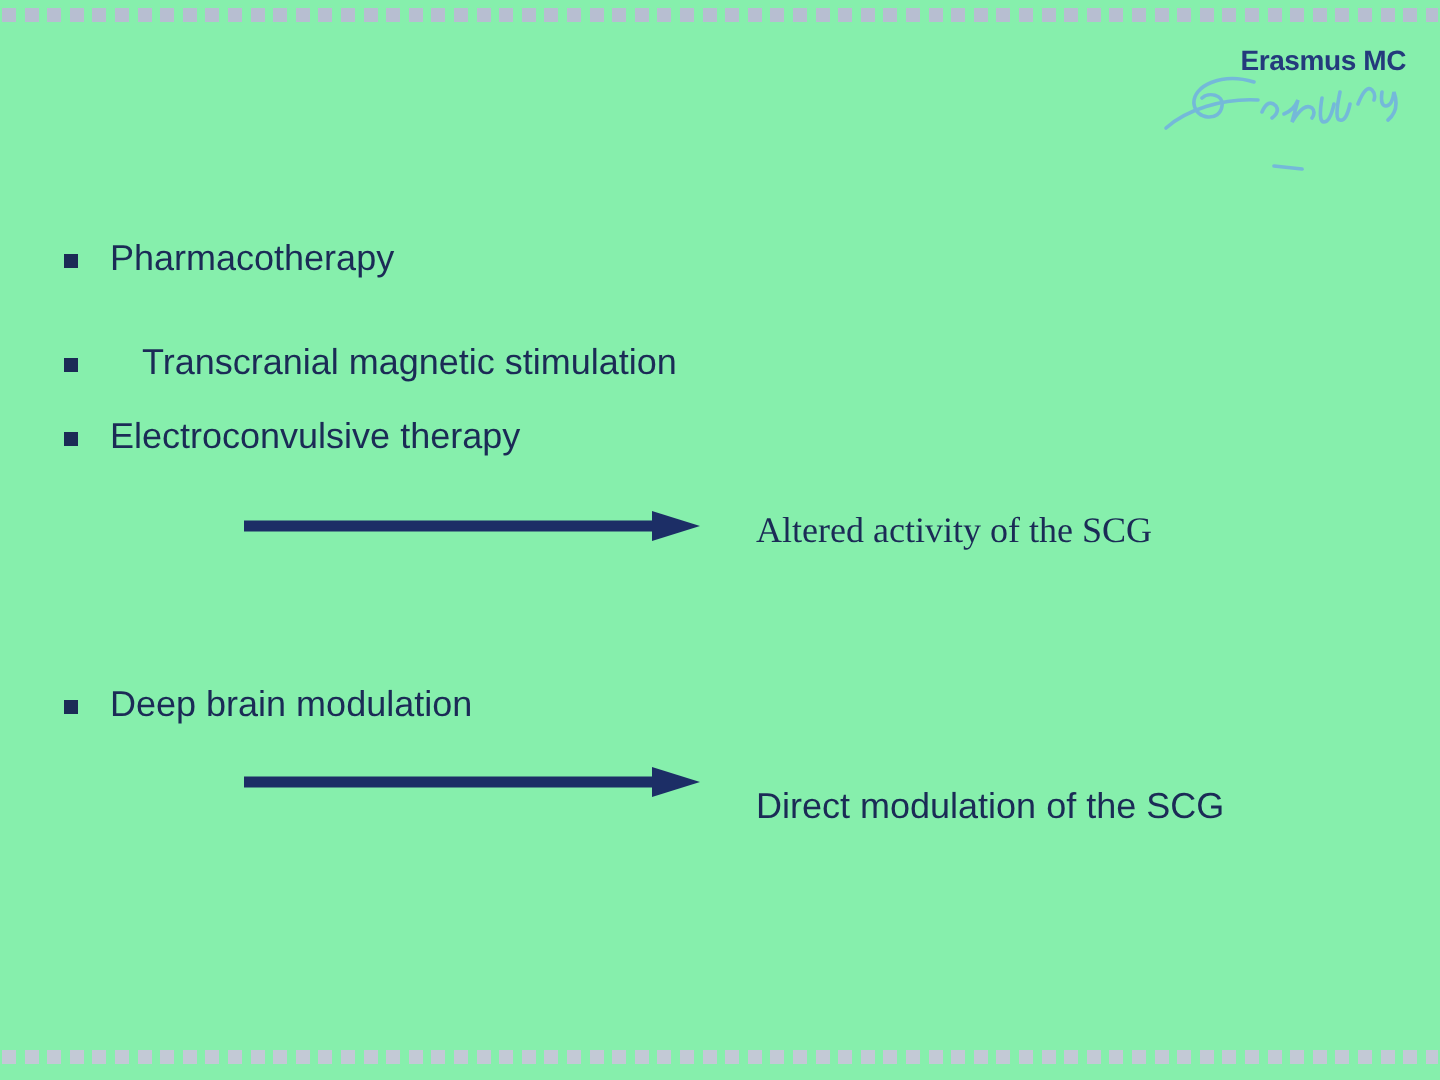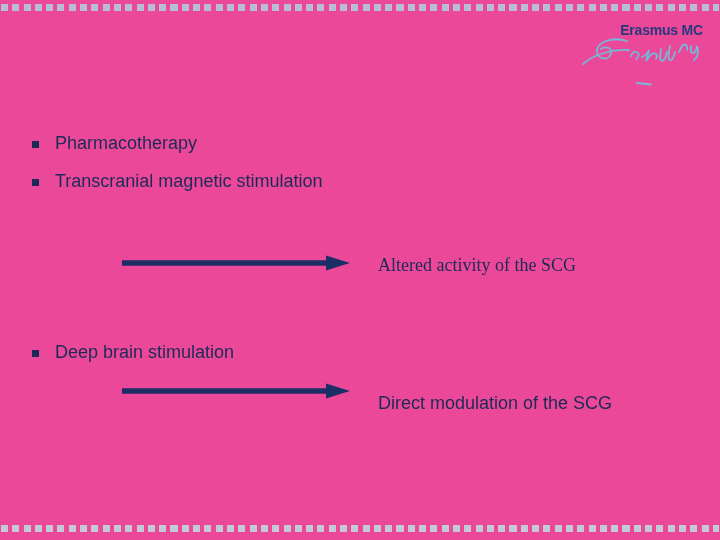--- a/index.html
+++ b/index.html
@@ -1,19 +1,19 @@
 <!DOCTYPE html>
 <html><head>
 <meta charset="utf-8">
 <style>
   html,body{margin:0;padding:0;background:#e8e8e8;}
   .slide{
     position:relative;
     width:720px;height:540px;
-    background:#ec4899;
+    background:#86efac;
     font-family:"Liberation Sans","DejaVu Sans",sans-serif;
     overflow:hidden;
     margin:0 auto;
   }
   
   .dotted{
     position:absolute;left:1px;width:718px;height:7px;
     background-image:repeating-linear-gradient(90deg,#b7bed1 0px,#b7bed1 7px,transparent 7px,transparent 11.3px);
   }
   .dotted.top{top:4px;}
@@ -29,22 +29,22 @@
   .logo-sig{position:absolute;top:16px;left:-2px;}
   
   .bullet-row{
     position:absolute;left:32px;display:flex;align-items:center;
     color:#1b2b56;font-size:18px;line-height:19px;white-space:nowrap;
   }
   .bullet-marker{
     width:7px;height:7px;background:#1b2b56;flex:0 0 auto;
     margin-right:16px;margin-top:1px;
   }
-  .row-1{top:134px;}
-  .row-2{top:172px;}
+  .row-1{top:120px;}
+  .row-2{top:172px;gap:16px;}
   .row-3{top:209px;}
   .row-4{top:343px;}
   
   .arrow{position:absolute;left:120px;}
   .arrow-1{top:254px;}
   .arrow-2{top:382px;}
   
   .annotation{
     position:absolute;left:378px;color:#1b2b56;font-size:18px;
     line-height:21px;white-space:nowrap;
@@ -75,31 +75,35 @@
   <div class="bullet-row row-1">
     <span class="bullet-marker"></span>
     <span>Pharmacotherapy</span>
   </div>
 
   <div class="bullet-row row-2">
     <span class="bullet-marker"></span>
     <span>Transcranial magnetic stimulation</span>
   </div>
 
+  <div class="bullet-row row-3">
+    <span class="bullet-marker"></span>
+    <span>Electroconvulsive therapy</span>
+  </div>
 
   <svg class="arrow arrow-1" width="230" height="18" viewBox="0 0 230 18">
     <line x1="2" y1="9" x2="207" y2="9" stroke="#1c2e66" stroke-width="5.5"></line>
     <polygon points="206,1.5 230,9 206,16.5" fill="#1c2e66"></polygon>
   </svg>
 
   <div class="annotation ann-1">Altered activity of the SCG</div>
 
   <div class="bullet-row row-4">
     <span class="bullet-marker"></span>
-    <span>Deep brain stimulation</span>
+    <span>Deep brain modulation</span>
   </div>
 
   <svg class="arrow arrow-2" width="230" height="18" viewBox="0 0 230 18">
     <line x1="2" y1="9" x2="207" y2="9" stroke="#1c2e66" stroke-width="5.5"></line>
     <polygon points="206,1.5 230,9 206,16.5" fill="#1c2e66"></polygon>
   </svg>
 
   <div class="annotation ann-2">Direct modulation of the SCG</div>
 
 </div>

